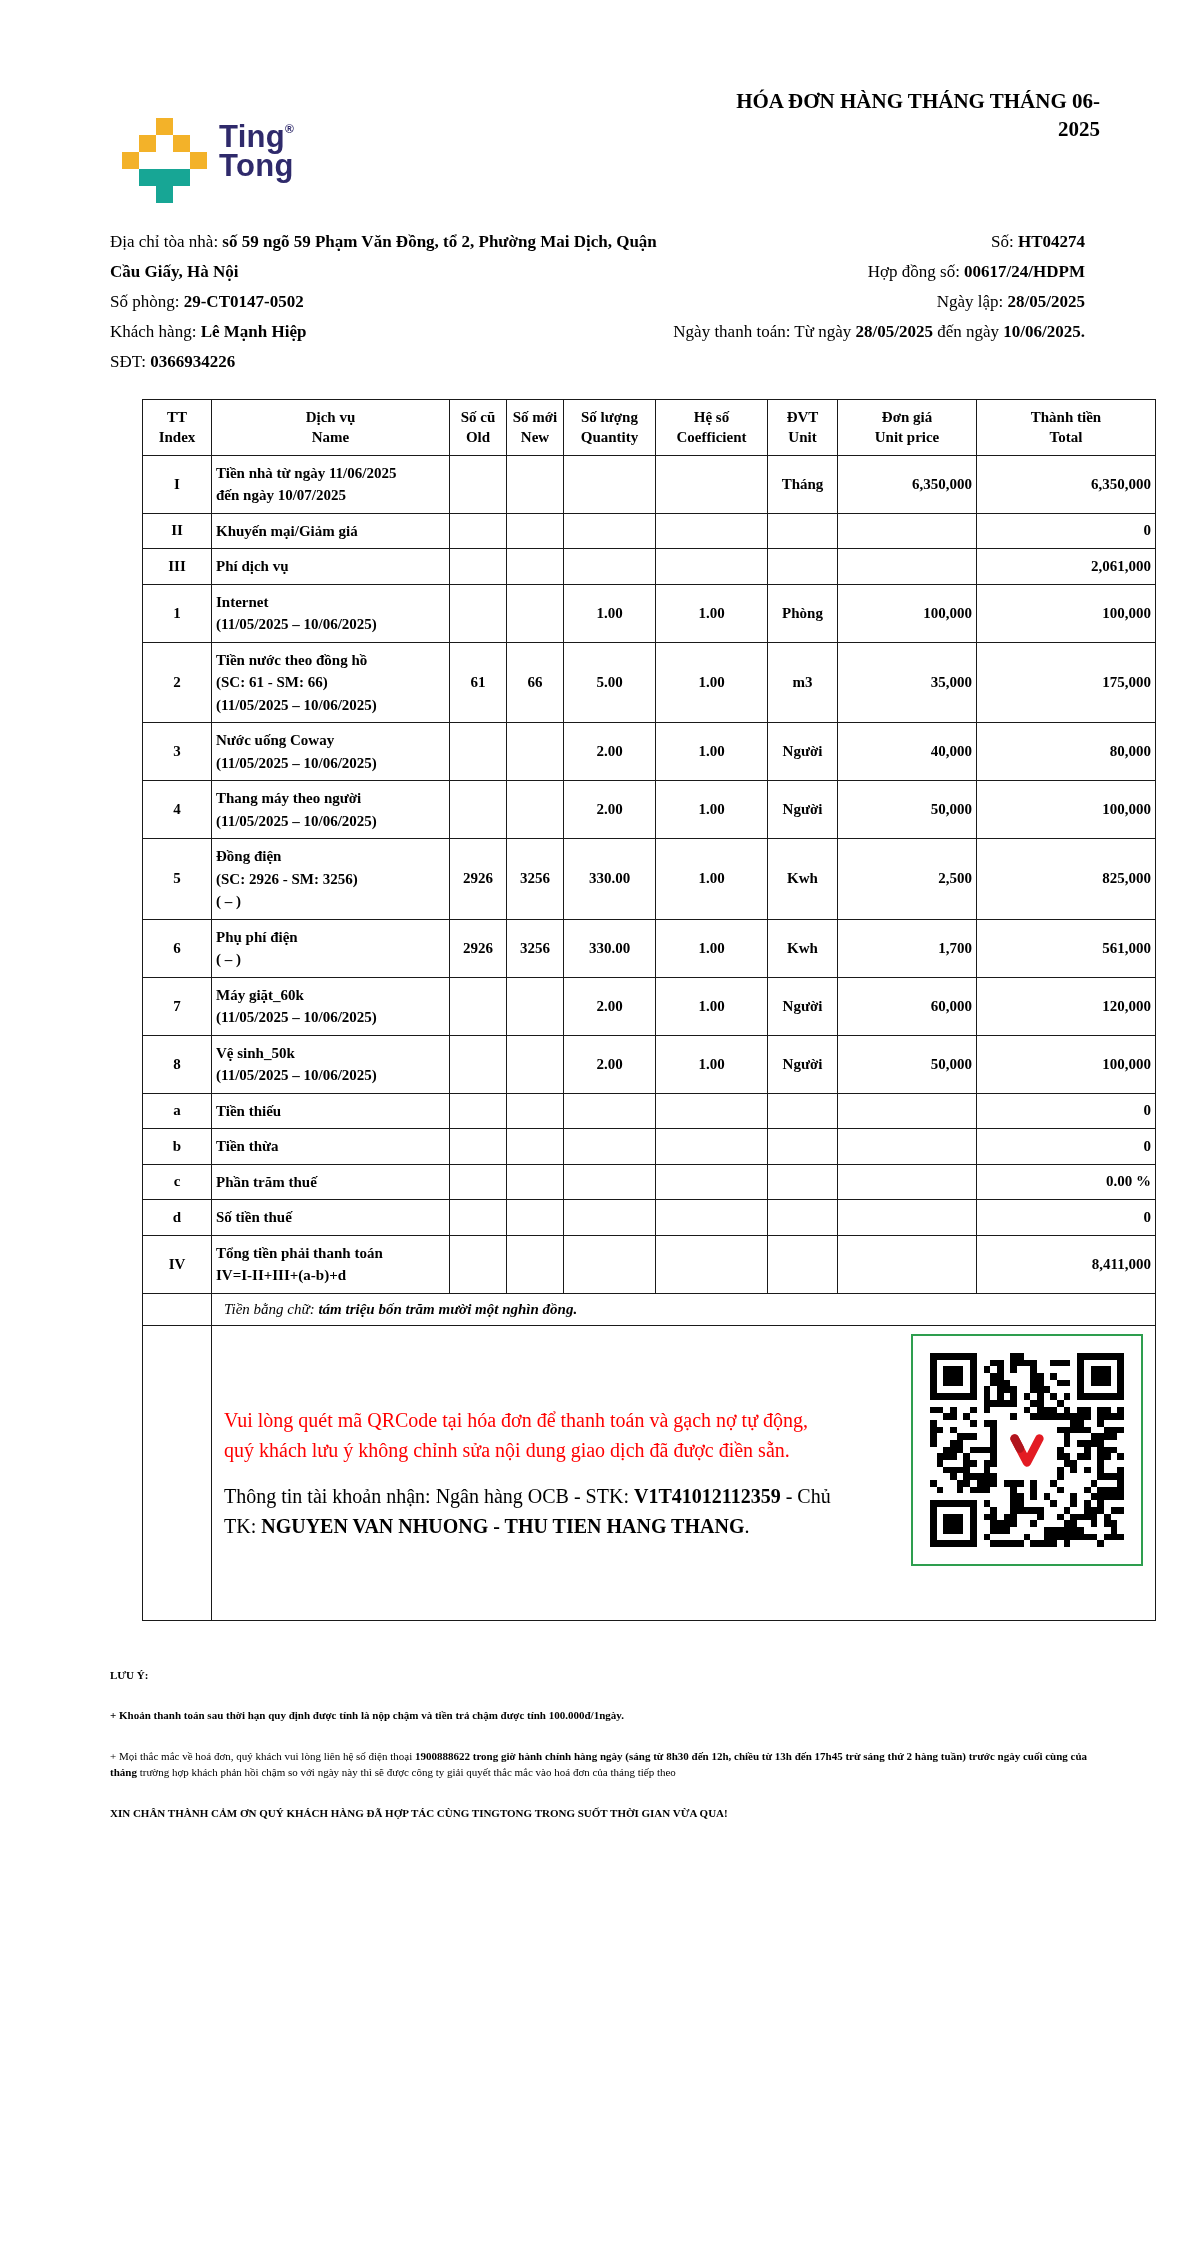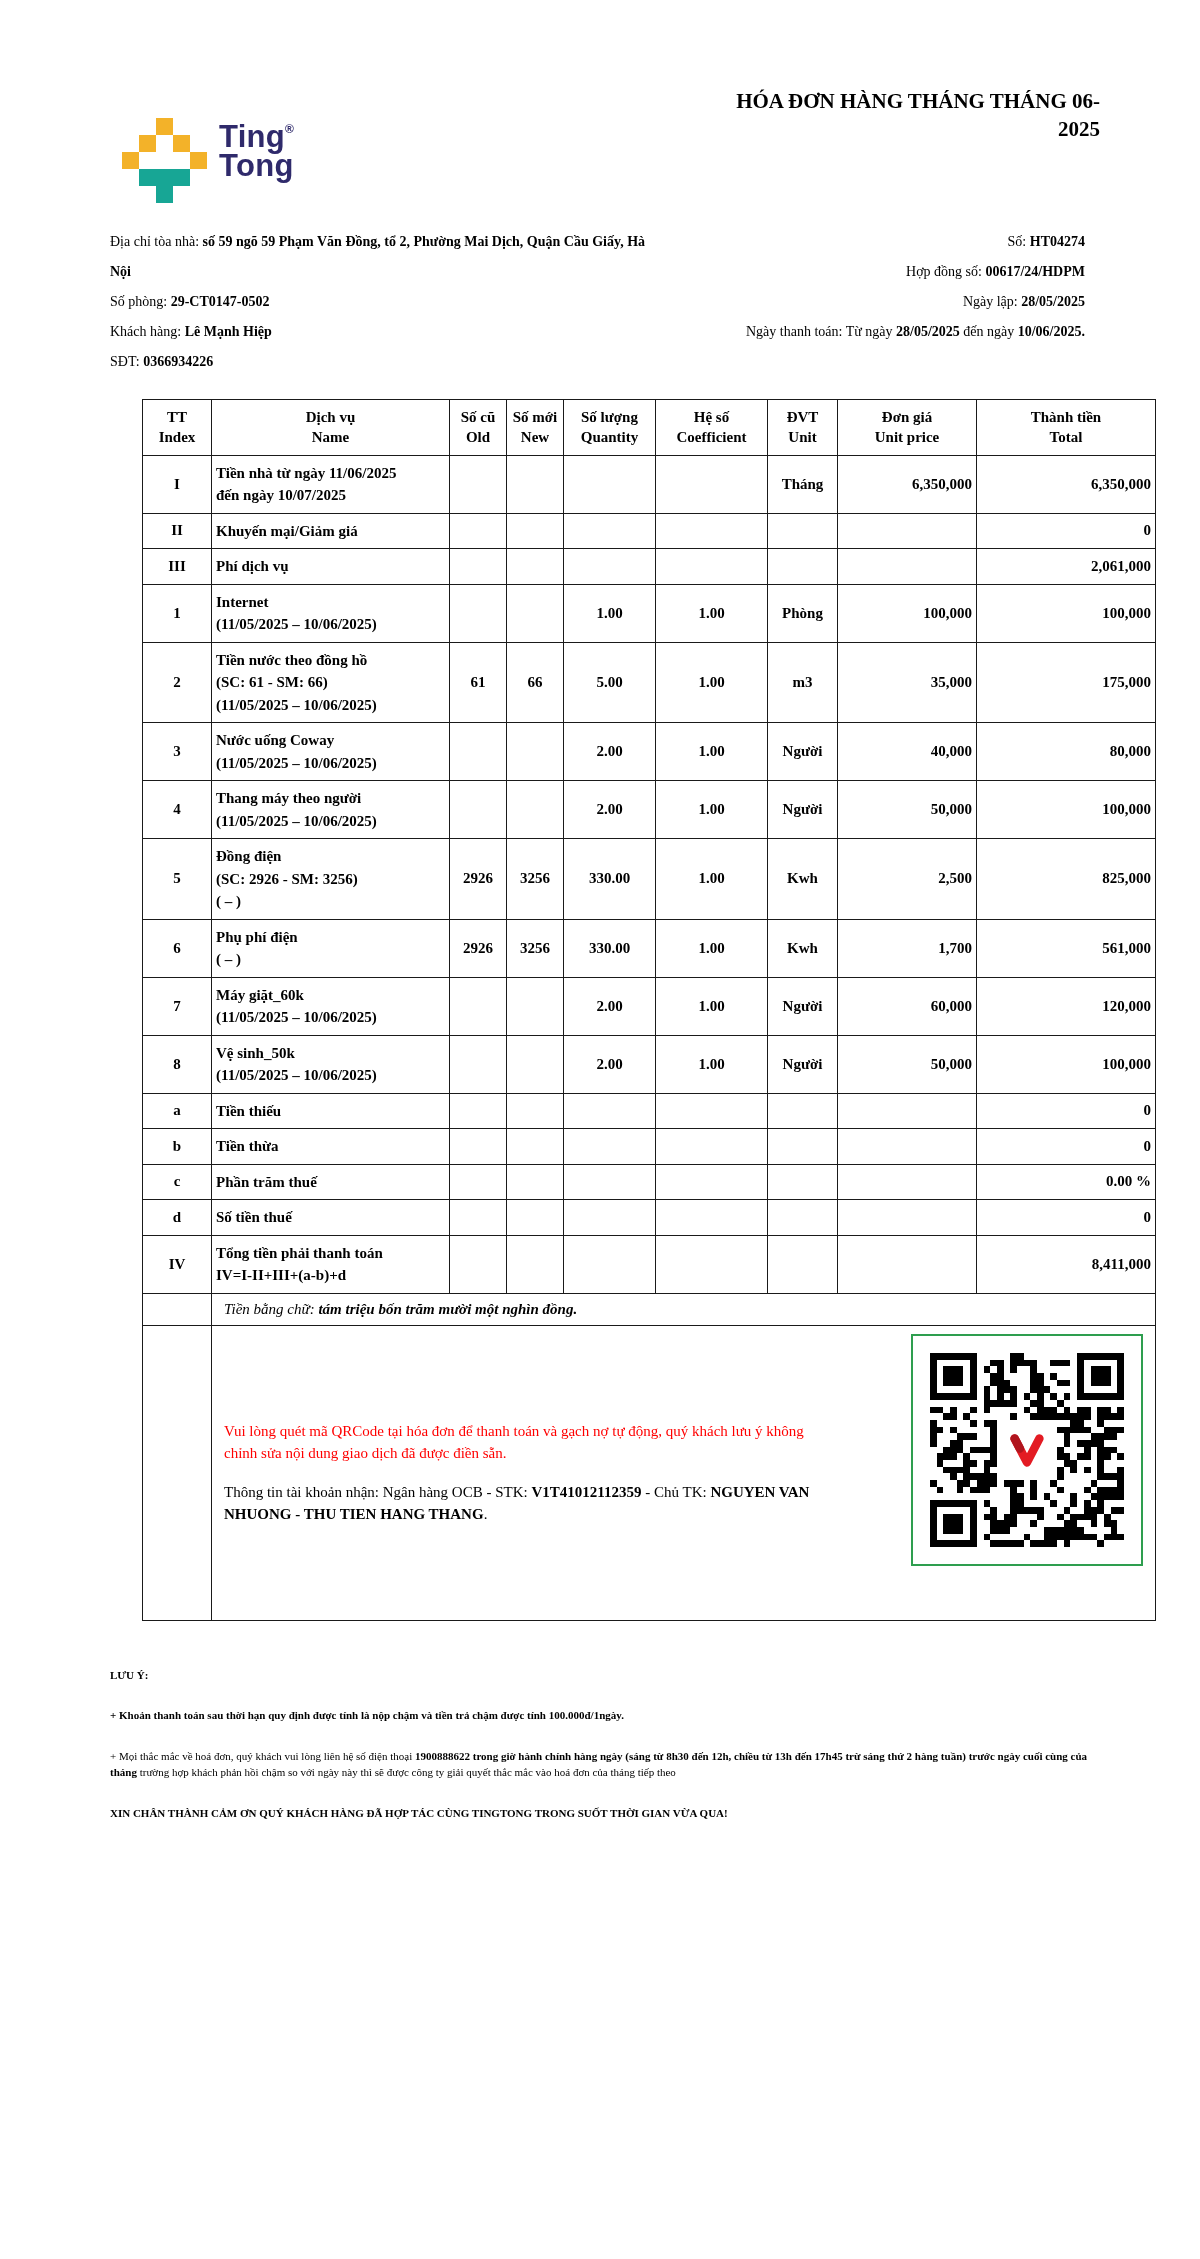--- a/index.html
+++ b/index.html
@@ -35,40 +35,40 @@
     font-family:"Liberation Sans","DejaVu Sans",sans-serif;font-weight:bold;
     color:var(--brand-navy);font-size:31px;line-height:0.95;margin-top:4px;letter-spacing:0.3px;
   }
   .reg{font-size:12px;vertical-align:14px;}
   .title{
     text-align:right;font-weight:bold;font-size:21px;line-height:1.32;
     margin-right:55px;margin-top:0;max-width:520px;
   }
 
   
-  .info{display:flex;justify-content:space-between;margin-top:24px;font-size:14px;line-height:30px;}
+  .info{display:flex;justify-content:space-between;margin-top:24px;font-size:17px;line-height:30px;}
   .info-left{width:548px;}
   .info-right{text-align:right;margin-right:70px;white-space:nowrap;}
 
   
   table.items{
     margin:22px 0 0 32px;border-collapse:collapse;table-layout:fixed;width:1013px;
     font-size:15px;font-weight:bold;
   }
   table.items th,table.items td{border:1.5px solid var(--line);padding:6px 4px;vertical-align:middle;}
   table.items thead th{text-align:center;line-height:1.35;padding:7px 2px;}
   td.c-tt{text-align:center;}
   td.c-name{text-align:left;padding-left:10px;line-height:1.5;}
   td.c-mid{text-align:center;}
   td.c-num{text-align:right;padding-right:10px;}
   tr.words-row td.words-cell{font-weight:normal;text-align:left;padding:7px 6px 7px 12px;font-size:15px;}
   .words-cell i b{font-weight:bold;}
   tr.qr-row td.qr-cell{height:295px;padding:6px 8px 6px 12px;}
   .qr-flex{display:flex;justify-content:space-between;align-items:center;height:100%;}
-  .pay-text{width:608px;font-weight:normal;font-size:15px;line-height:1.5;align-self:center;}
+  .pay-text{width:608px;font-weight:normal;font-size:20px;line-height:1.5;align-self:center;}
   .pay-text p{margin:0;}
   .pay-text .red{color:var(--alert-red);margin-bottom:16px;}
   .qr-box{
     position:relative;width:232px;height:232px;border:2px solid var(--qr-green);
     background:#fff;display:flex;align-items:center;justify-content:center;
     align-self:flex-start;margin-top:2px;margin-right:4px;flex:0 0 auto;
   }
   .qr-box svg.modules{width:194px;height:194px;}
   .qr-logo{
     position:absolute;left:50%;top:50%;transform:translate(-50%,-50%);

